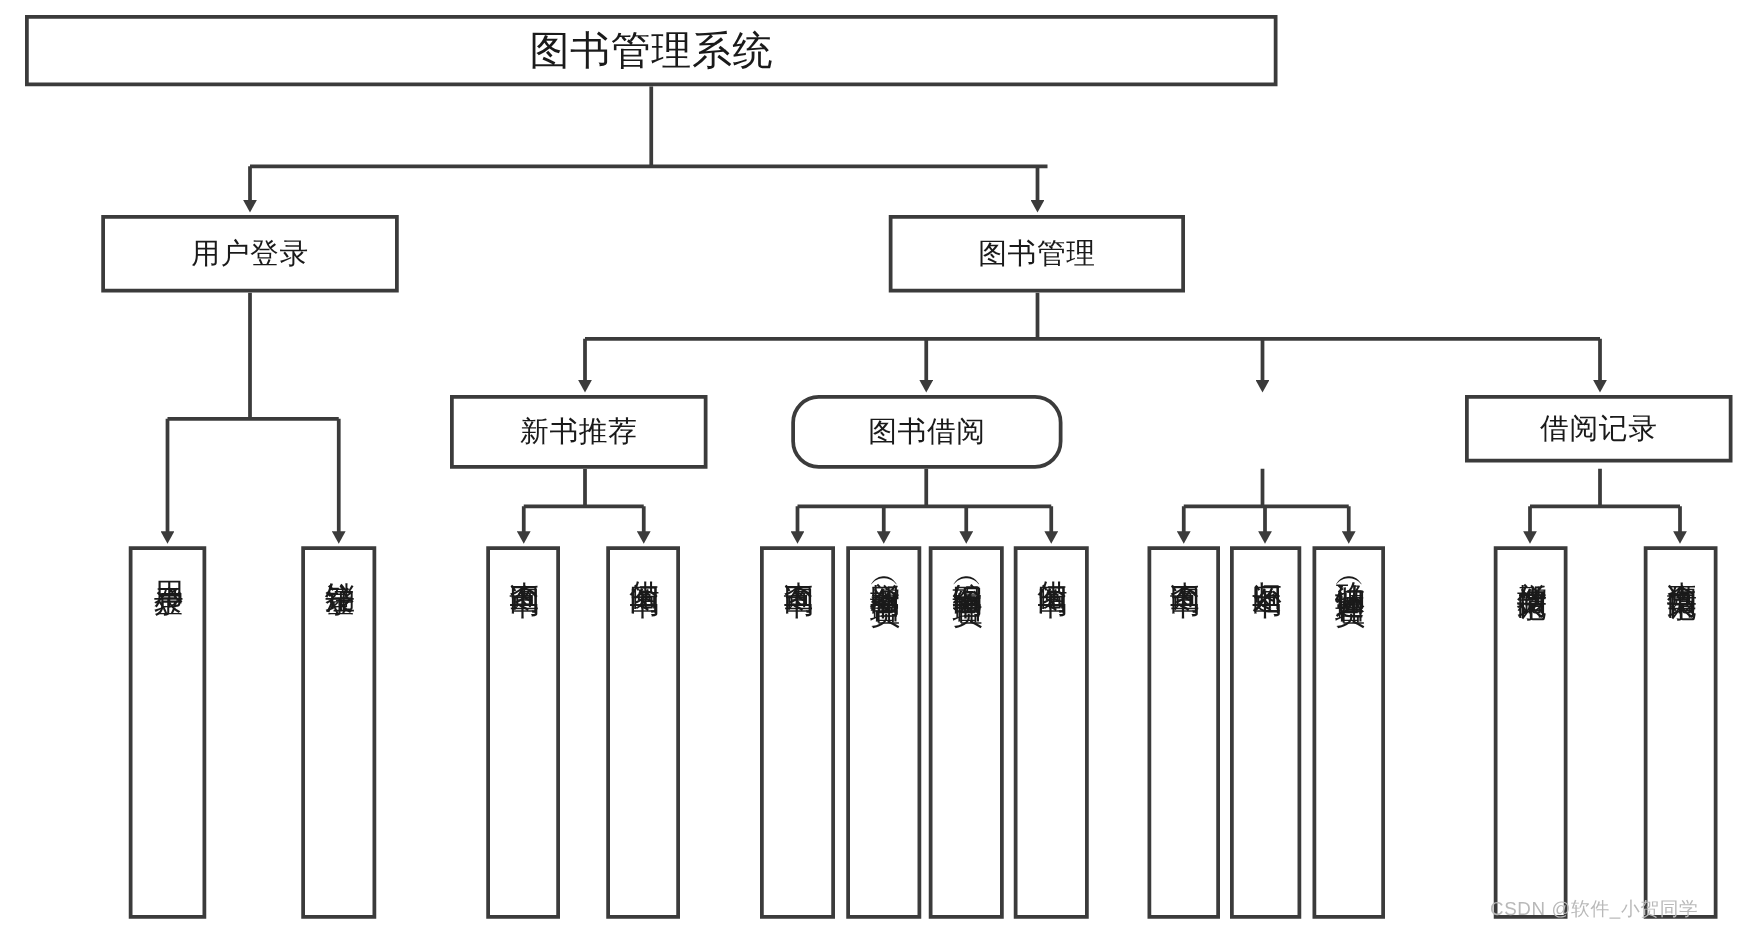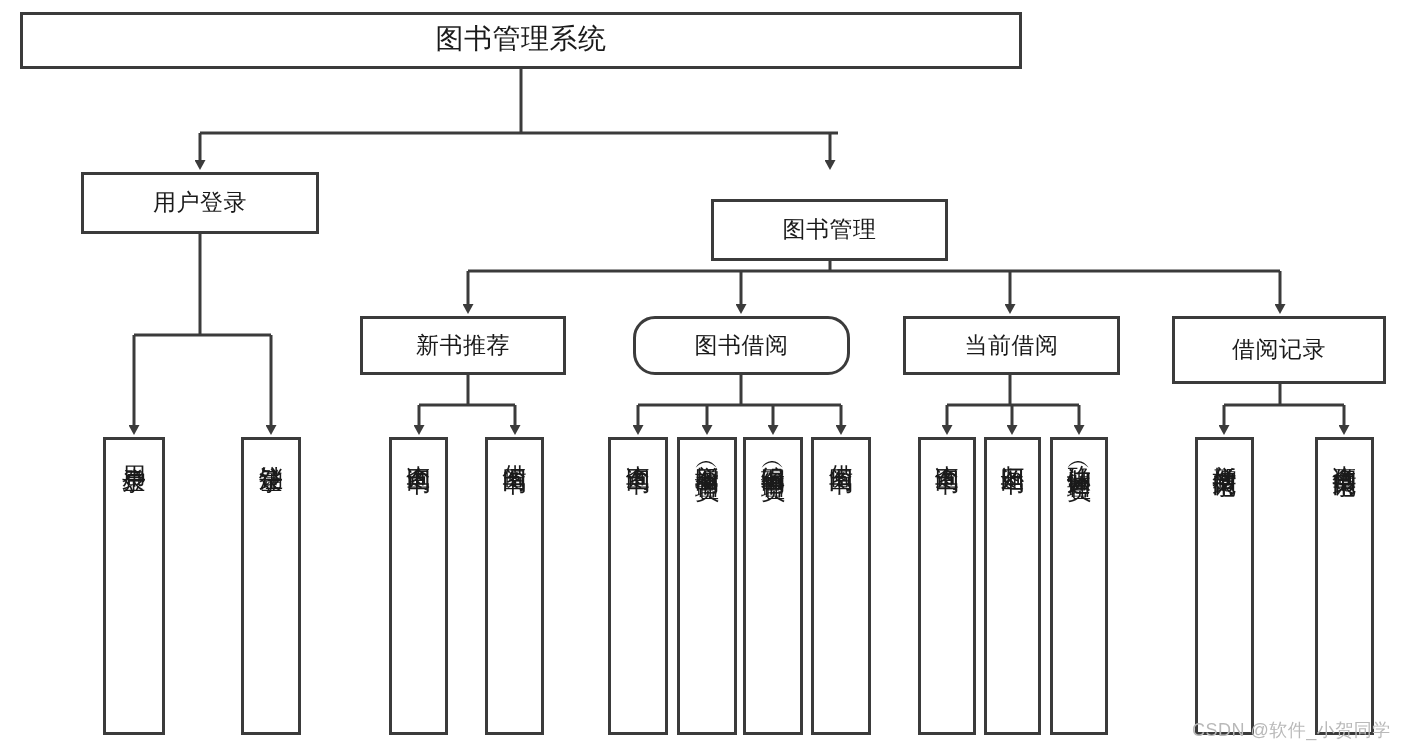--- a/index.html
+++ b/index.html
@@ -49,25 +49,25 @@
     align-items: flex-start;
     padding-top: 6px;
   }
   .node.vertical .label {
     writing-mode: vertical-rl;
     text-orientation: upright;
     font-size: 24px;
     letter-spacing: 2px;
     line-height: 1;
   }
-  .node.root .label { font-size: 28px; font-family: Liberation Mono, monospace; }
+  .node.root .label { font-size: 32px; }
   .watermark {
     position: absolute;
     color: #b9b9b9;
-    font-size: 18px;
+    font-size: 15px;
     white-space: nowrap;
     letter-spacing: 0.5px;
   }
 </style>
 </head>
 <body>
 
 <div id="canvas" style="background: rgb(255, 255, 255);">
 
   <svg id="edges" viewBox="0 0 1405 747" xmlns="http://www.w3.org/2000/svg">
@@ -120,34 +120,31 @@
     </g>
   </svg>
 
   <div class="node horizontal root" style="left: 20px; top: 12px; width: 1002px; height: 57px; border-color: rgb(59, 59, 59); color: rgb(26, 26, 26);">
     <span class="label">图书管理系统</span>
   </div>
 
   <div class="node horizontal" style="left: 81px; top: 172px; width: 238px; height: 62px; border-color: rgb(59, 59, 59); color: rgb(26, 26, 26);">
     <span class="label">用户登录</span>
   </div>
-  <div class="node horizontal" style="left: 711px; top: 172px; width: 237px; height: 62px; border-color: rgb(59, 59, 59); color: rgb(26, 26, 26); margin-top: 27px;">
+  <div class="node horizontal" style="left: 711px; top: 172px; width: 237px; height: 62px; border-color: rgb(59, 59, 59); color: rgb(26, 26, 26);">
     <span class="label">图书管理</span>
   </div>
 
   <div class="node horizontal" style="left: 360px; top: 316px; width: 206px; height: 59px; border-color: rgb(59, 59, 59); color: rgb(26, 26, 26);">
     <span class="label">新书推荐</span>
   </div>
   <div class="node horizontal" style="left: 633px; top: 316px; width: 217px; height: 59px; border-color: rgb(59, 59, 59); color: rgb(26, 26, 26); border-radius: 22px;">
     <span class="label">图书借阅</span>
   </div>
-  <div class="node horizontal" style="left: 903px; top: 316px; width: 217px; height: 59px; border-color: rgb(59, 59, 59); color: rgb(26, 26, 26);">
-    <span class="label">当前借阅</span>
-  </div>
-  <div class="node horizontal" style="left: 1172px; top: 316px; width: 214px; height: 68px; border-color: rgb(59, 59, 59); color: rgb(26, 26, 26);">
+  <div class="node horizontal" style="left: 1172px; top: 316px; width: 214px; height: 54px; border-color: rgb(59, 59, 59); color: rgb(26, 26, 26);">
     <span class="label">借阅记录</span>
   </div>
 
   <div class="node vertical" style="left: 103px; top: 437px; width: 62px; height: 298px; border-color: rgb(59, 59, 59); color: rgb(26, 26, 26);">
     <span class="label">用户登录</span>
   </div>
   <div class="node vertical" style="left: 241px; top: 437px; width: 60px; height: 298px; border-color: rgb(59, 59, 59); color: rgb(26, 26, 26);">
     <span class="label">注销登录</span>
   </div>
   <div class="node vertical" style="left: 389px; top: 437px; width: 59px; height: 298px; border-color: rgb(59, 59, 59); color: rgb(26, 26, 26);">

